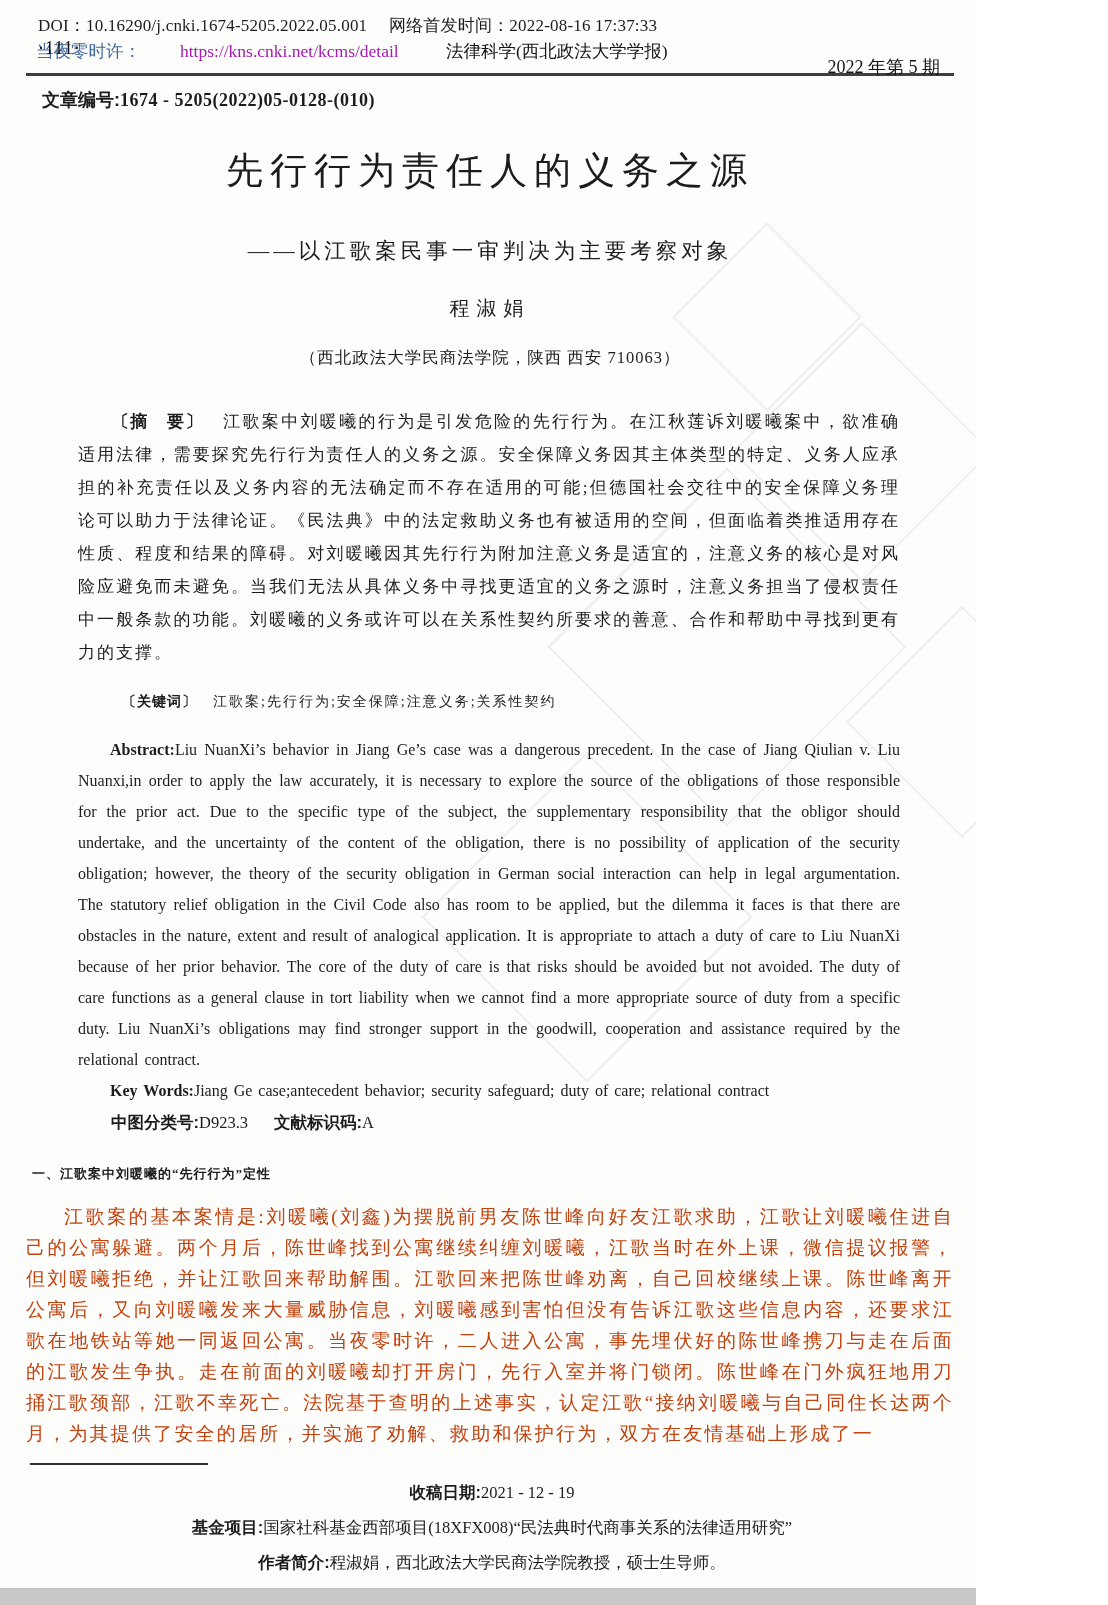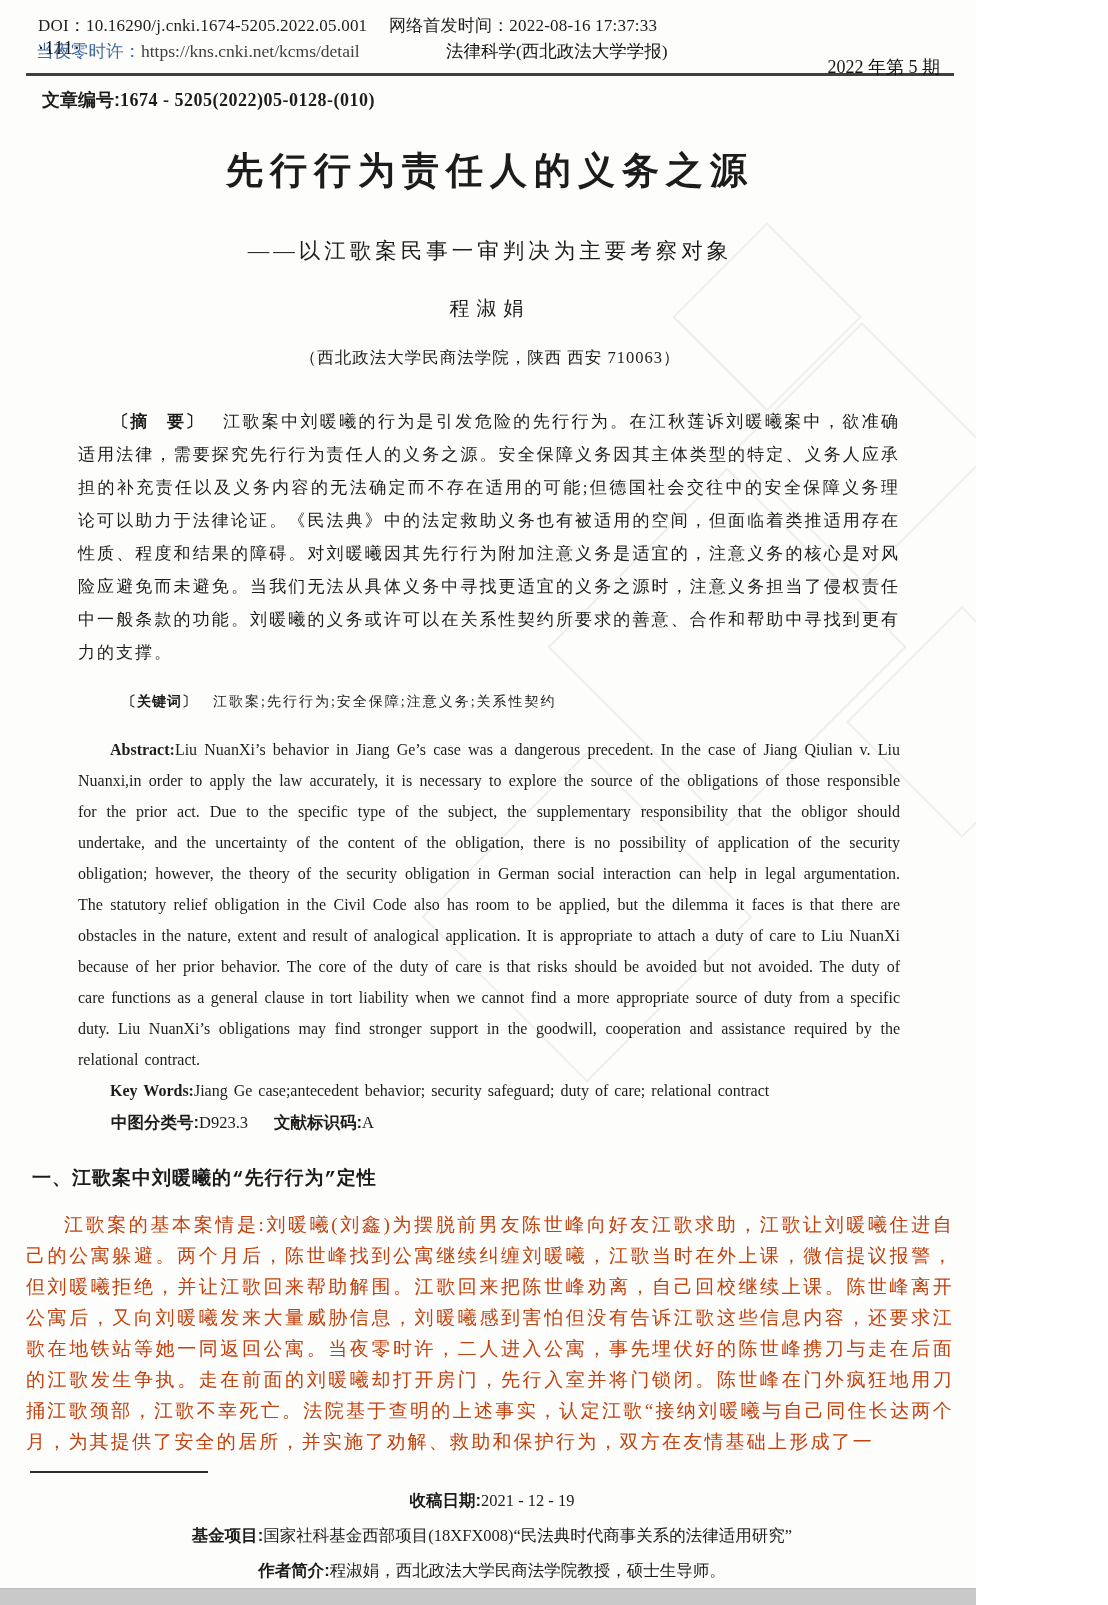--- a/index.html
+++ b/index.html
@@ -17,50 +17,50 @@
   .wm.w2{left:600px;top:520px;width:250px;height:250px;}
   .wm.w3{left:470px;top:800px;width:230px;height:230px;}
   .wm.w4{left:700px;top:250px;width:130px;height:130px;}
   .wm.w5{left:880px;top:640px;width:160px;height:160px;}
   .content{position:relative;z-index:1;padding:14px 22px 0 26px;}
 
   
   .hdr-line1{font-size:17px;letter-spacing:.2px;padding-left:12px;white-space:nowrap;}
   .hdr-line2{position:relative;height:27px;margin-top:2px;font-size:17.5px;white-space:nowrap;}
   .hdr-url{position:absolute;left:10px;top:0;color:#41699f;}
-  .hdr-url a{color:#404040;text-decoration:none;}
+  .hdr-url a{color:#a21caf;text-decoration:none;margin-left:39px;}
   .hdr-pagenum{position:absolute;left:12px;top:-1px;color:#111;font-size:18px;letter-spacing:1px;}
   .hdr-journal{position:absolute;left:420px;top:0;color:#151515;text-align:right;}
   .hdr-issue{position:absolute;right:14px;top:16px;color:#151515;font-size:18px;}
   .hdr-rule{margin-top:7px;border:0;border-top:3px solid #3f3f3f;height:0;}
 
   
   .article-no{margin-top:12px;padding-left:16px;font-size:18px;}
   .article-no .lbl{font-family:"Liberation Sans","DejaVu Sans",sans-serif;font-weight:bold;font-size:18px;}
   .article-no .val{font-weight:600;letter-spacing:.5px;}
 
-  .title{margin-top:34px;text-align:center;font-size:37px;font-weight:700;letter-spacing:7px;}
+  .title{margin-top:34px;text-align:center;font-size:37px;font-weight:400;letter-spacing:7px;}
   .subtitle{margin-top:40px;text-align:center;font-size:21.5px;letter-spacing:4px;font-weight:500;}
   .author{margin-top:30px;text-align:center;font-size:20px;letter-spacing:7px;}
   .affil{margin-top:25px;text-align:center;font-size:16.5px;letter-spacing:1px;}
 
   
   .abs-wrap{margin:36px 54px 0 52px;}
   .abs-cn{font-size:17px;line-height:33px;letter-spacing:2px;text-align:justify;text-indent:2em;margin:0;}
   .abs-cn .lbl,.kw-cn .lbl{font-family:"Liberation Sans","DejaVu Sans",sans-serif;font-weight:bold;letter-spacing:1px;}
   .kw-cn{font-size:14px;line-height:33px;letter-spacing:2px;text-indent:2em;margin:16px;}
   .abs-en{font-size:16px;line-height:31px;text-align:justify;text-indent:2em;margin:2px 0 0 0;word-spacing:2px;}
   .abs-en .lbl,.kw-en .lbl{font-weight:bold;}
   .kw-en{font-size:16px;line-height:31px;text-indent:2em;margin:0;word-spacing:2px;}
   .clc{font-size:16.5px;line-height:33px;text-indent:2em;margin:0;}
   .clc .lbl{font-family:"Liberation Sans","DejaVu Sans",sans-serif;font-weight:bold;}
   .clc .gap{display:inline-block;width:26px;}
 
   
-  .sec-heading{margin-top:26px;padding-left:6px;font-family:Liberation Mono, monospace;font-weight:bold;font-size:19px;letter-spacing:1px;}
+  .sec-heading{margin-top:26px;padding-left:6px;font-family:Liberation Serif, serif;font-weight:bold;font-size:13px;letter-spacing:1px;}
   .body-par{margin:18px 0 0 0;font-size:19px;line-height:31px;letter-spacing:2.2px;text-align:justify;text-indent:2em;color:#c2410c;}
 
   
   .fn-rule{margin:14px 0 10px 4px;width:178px;border:0;border-top:2px solid #2e2e2e;height:0;}
   .fn{font-size:16.5px;line-height:34px;padding-left:4px;text-align:center;}
   .fn .lbl{font-family:"Liberation Sans","DejaVu Sans",sans-serif;font-weight:bold;}
   .fn div{white-space:nowrap;}
 
   .bottom-bar{position:absolute;left:0;bottom:0;width:100%;height:16px;background:#c9c9c9;border-top:1px solid #bdbdbd;z-index:2;}
 </style>

